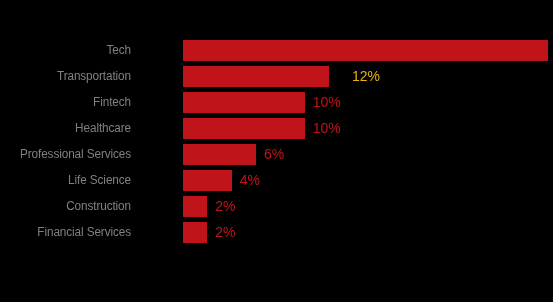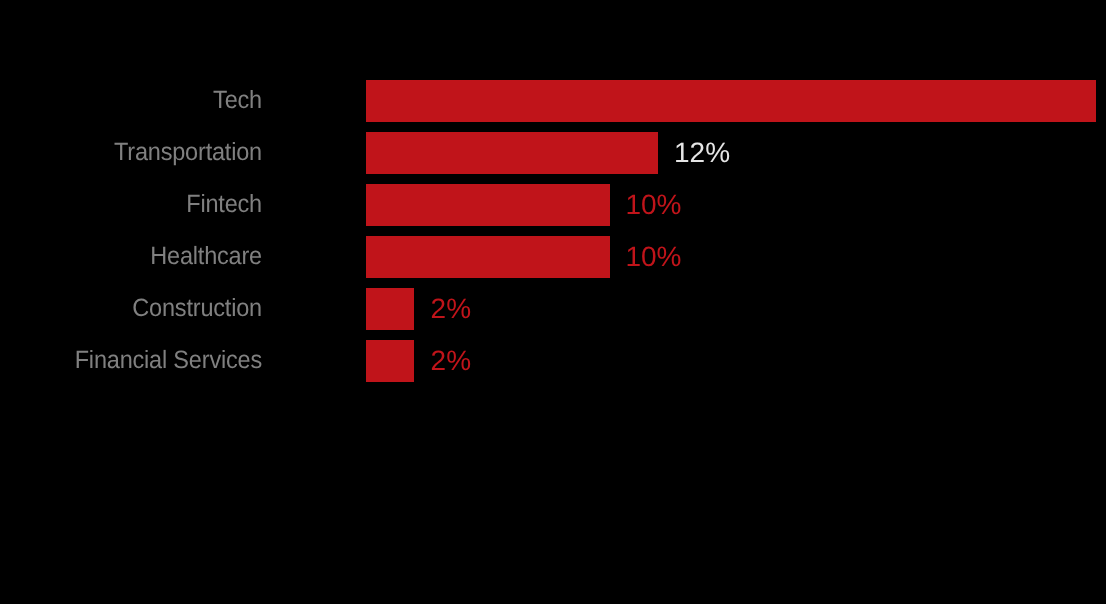--- a/index.html
+++ b/index.html
@@ -101,39 +101,51 @@
     <div class="bar-row">
       <span class="cat-label" style="color: rgb(128, 128, 128);">Tech</span>
       <span class="bar-track">
         <span class="bar" style="width: 365px; background: rgb(192, 20, 26);"></span><span class="bar-value" style="color: rgb(192, 20, 26);">30%</span>
       </span>
     </div>
 
     <div class="bar-row">
       <span class="cat-label" style="color: rgb(128, 128, 128);">Transportation</span>
       <span class="bar-track">
-        <span class="bar" style="width: 146px; background: rgb(192, 20, 26);"></span><span class="bar-value" style="color: #e5e5e5;">12%</span>
+        <span class="bar" style="width: 146px; background: rgb(192, 20, 26);"></span><span class="bar-value" style="color: #eab308; margin-left: 15px;">12%</span>
       </span>
     </div>
 
     <div class="bar-row">
       <span class="cat-label" style="color: rgb(128, 128, 128);">Fintech</span>
       <span class="bar-track">
         <span class="bar" style="width: 121.7px; background: rgb(192, 20, 26);"></span><span class="bar-value" style="color: rgb(192, 20, 26);">10%</span>
       </span>
     </div>
 
     <div class="bar-row">
       <span class="cat-label" style="color: rgb(128, 128, 128);">Healthcare</span>
       <span class="bar-track">
         <span class="bar" style="width: 121.7px; background: rgb(192, 20, 26);"></span><span class="bar-value" style="color: rgb(192, 20, 26);">10%</span>
       </span>
     </div>
 
+    <div class="bar-row">
+      <span class="cat-label" style="color: rgb(128, 128, 128);">Professional Services</span>
+      <span class="bar-track">
+        <span class="bar" style="width: 73px; background: rgb(192, 20, 26);"></span><span class="bar-value" style="color: rgb(192, 20, 26);">6%</span>
+      </span>
+    </div>
 
+    <div class="bar-row">
+      <span class="cat-label" style="color: rgb(128, 128, 128);">Life Science</span>
+      <span class="bar-track">
+        <span class="bar" style="width: 48.7px; background: rgb(192, 20, 26);"></span><span class="bar-value" style="color: rgb(192, 20, 26);">4%</span>
+      </span>
+    </div>
 
     <div class="bar-row">
       <span class="cat-label" style="color: rgb(128, 128, 128);">Construction</span>
       <span class="bar-track">
         <span class="bar" style="width: 24.3px; background: rgb(192, 20, 26);"></span><span class="bar-value" style="color: rgb(192, 20, 26);">2%</span>
       </span>
     </div>
 
     <div class="bar-row">
       <span class="cat-label" style="color: rgb(128, 128, 128);">Financial Services</span>

